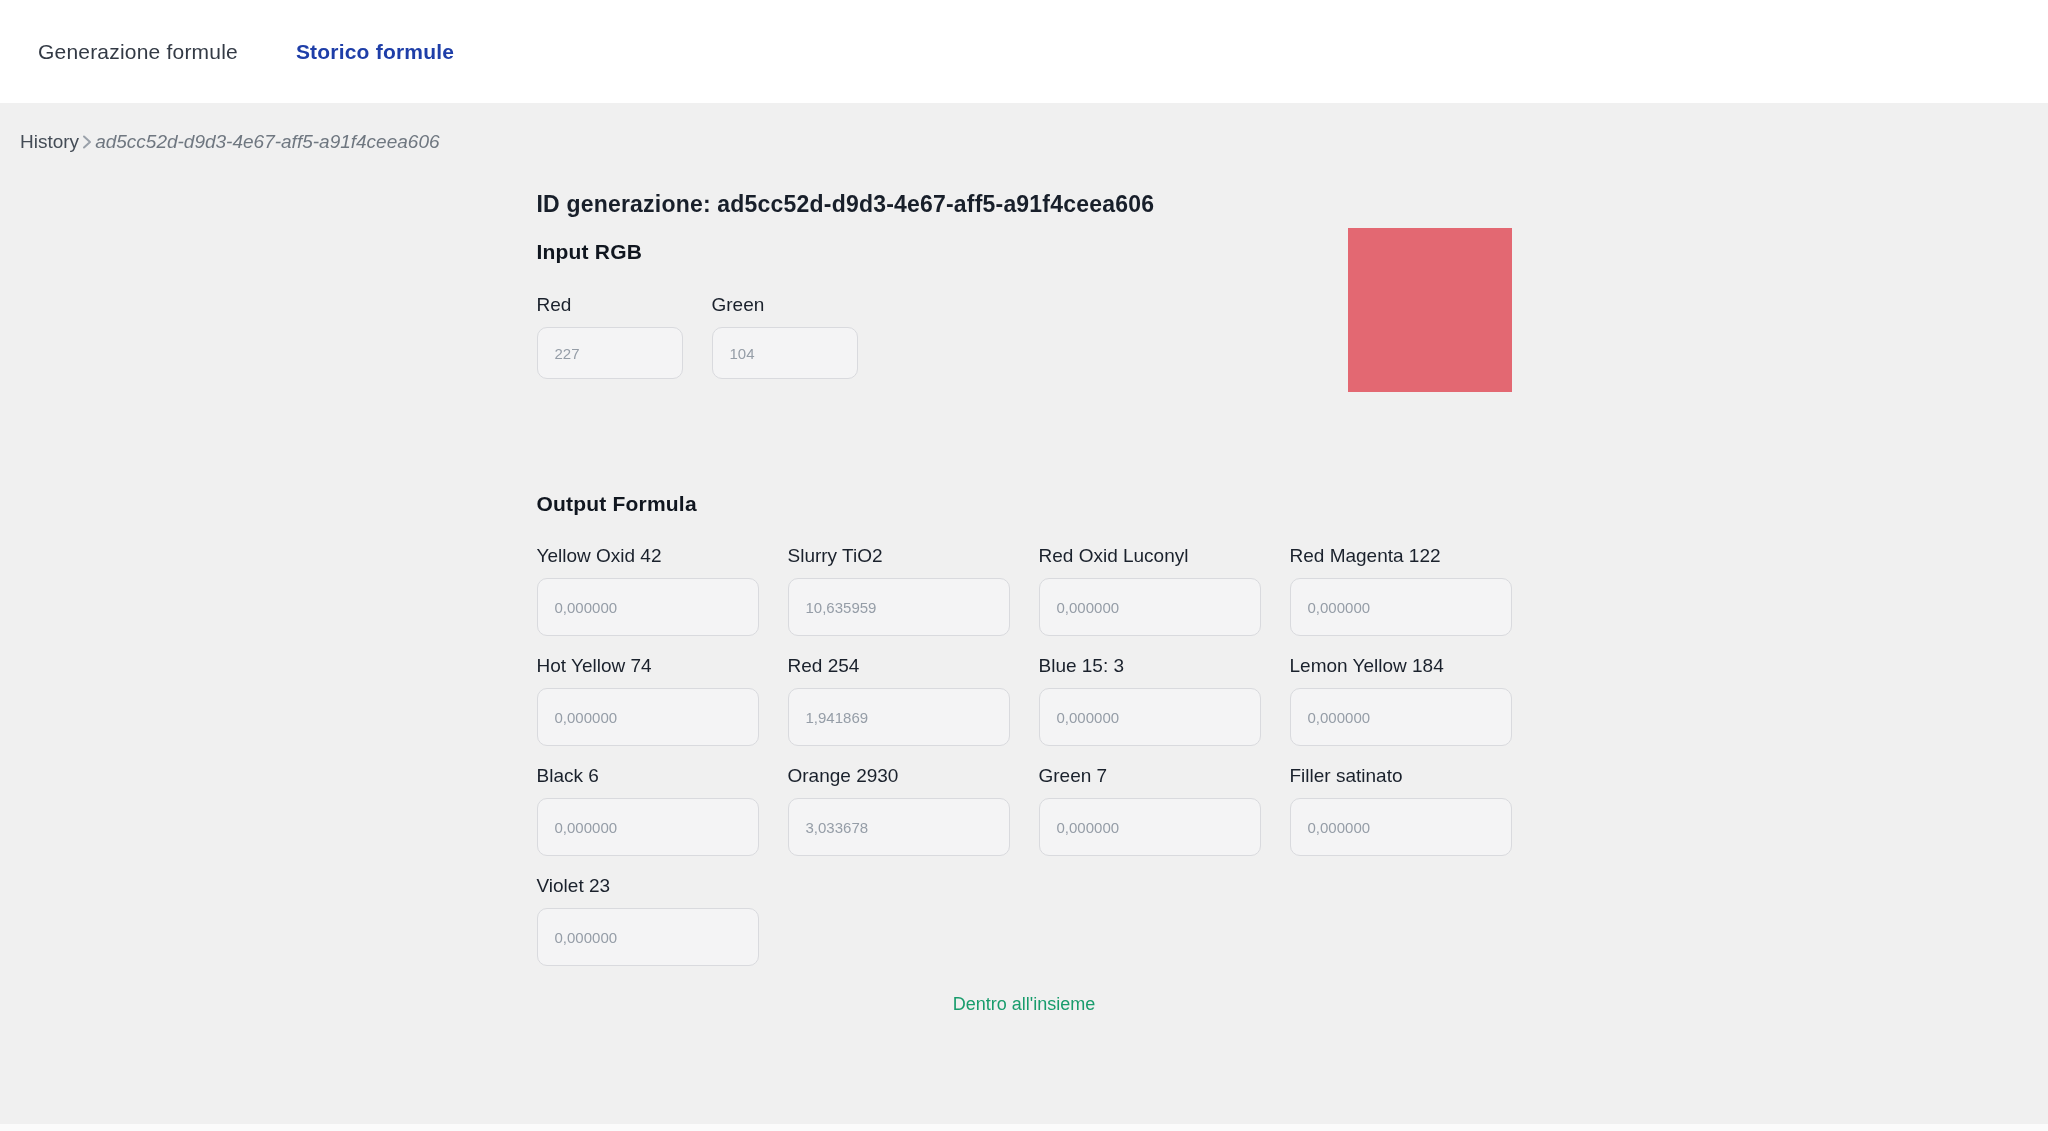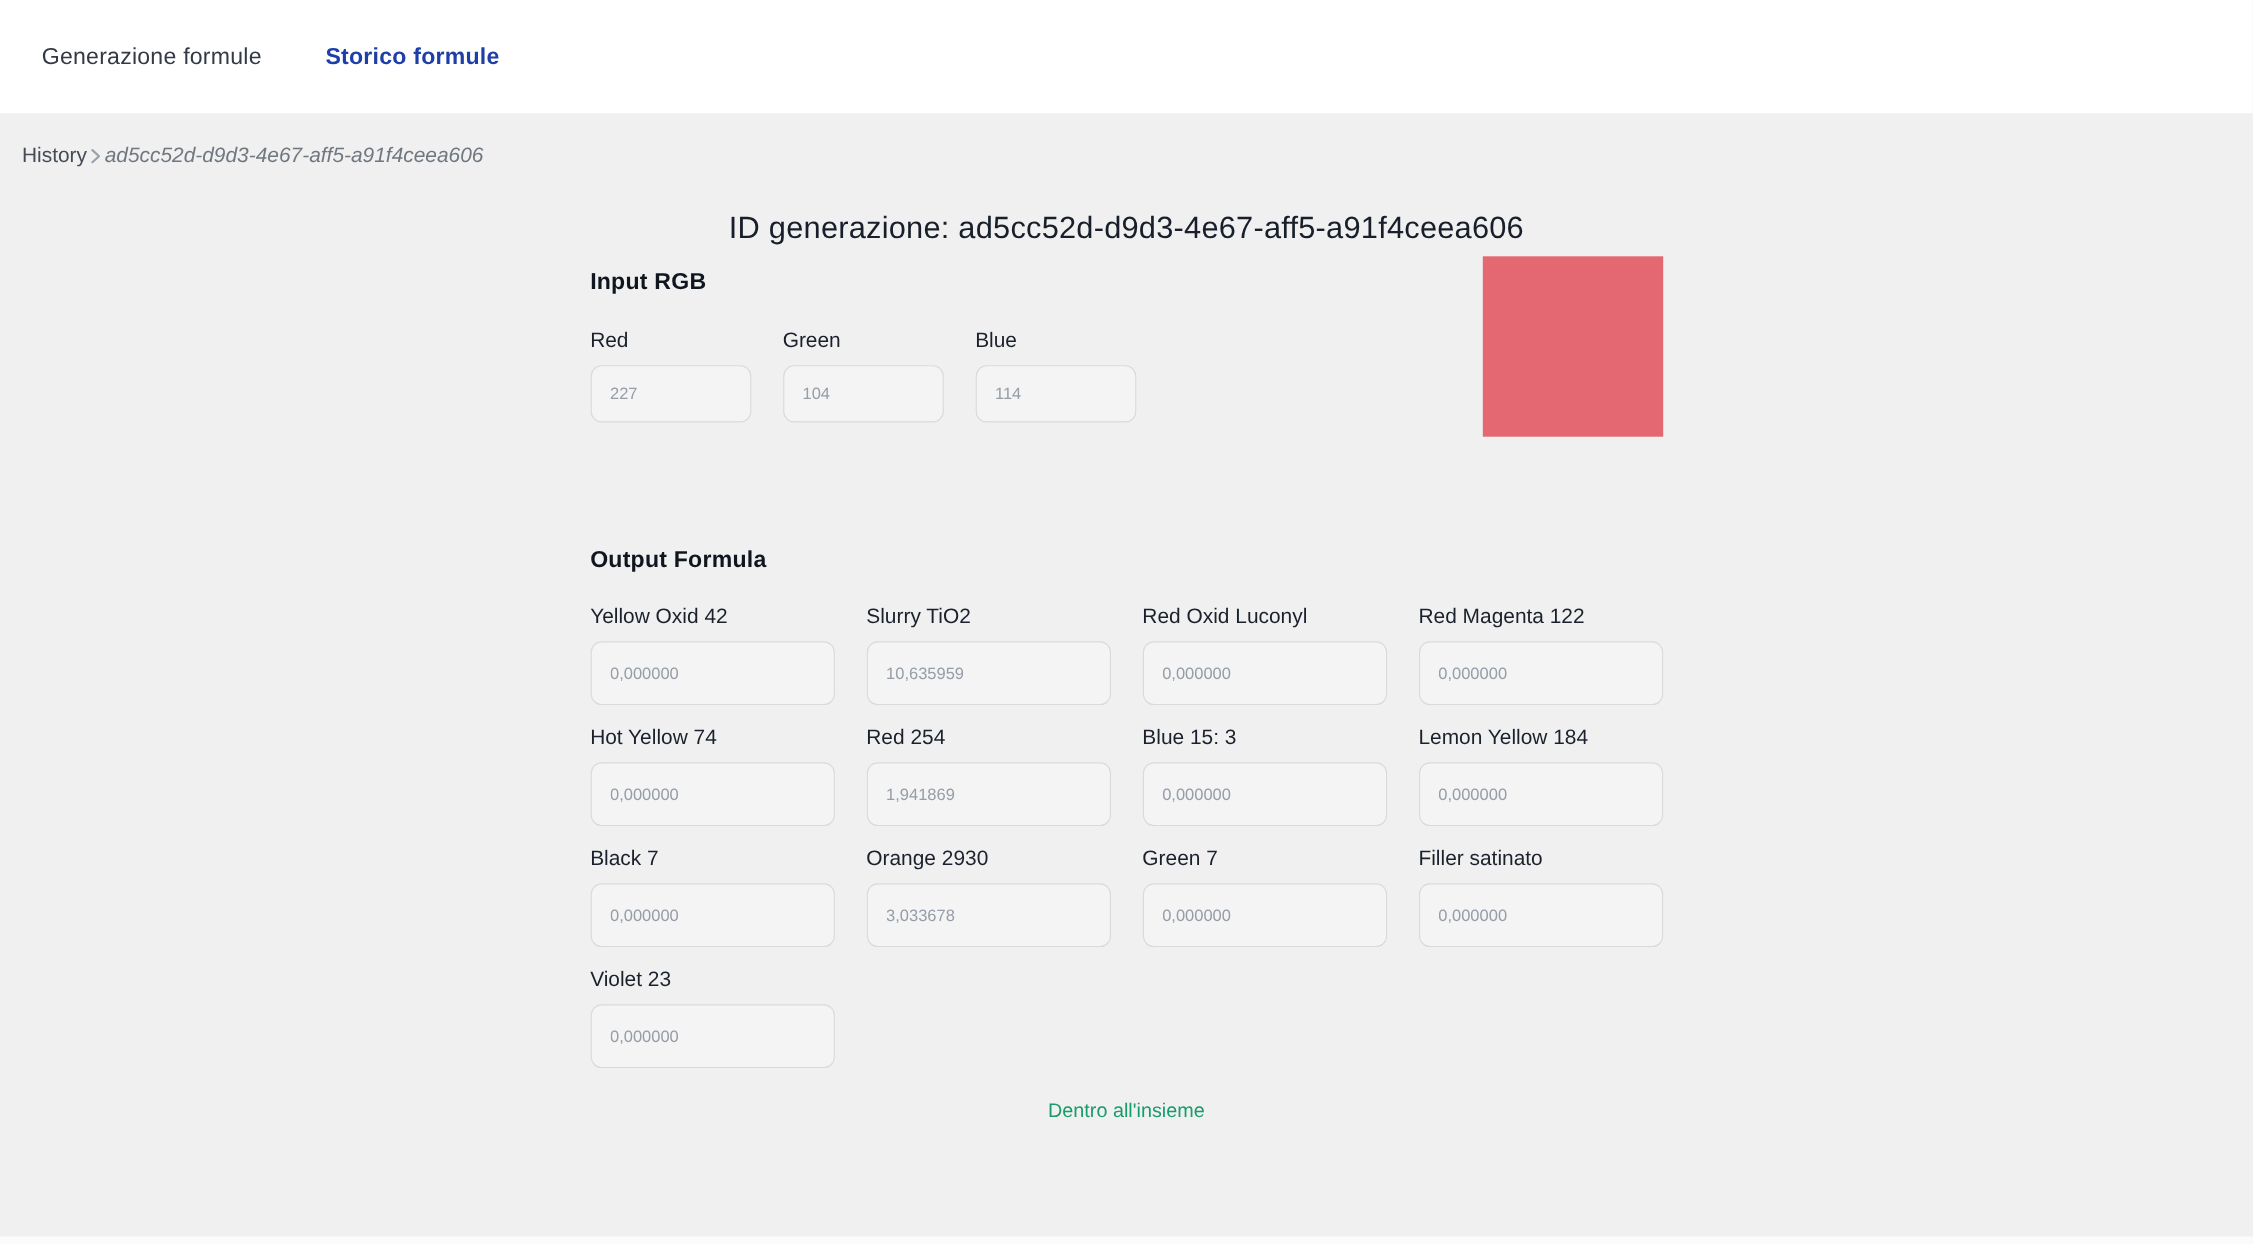--- a/index.html
+++ b/index.html
@@ -41,23 +41,23 @@
   .breadcrumb .chevron { display: inline-flex; align-items: center; }
   .breadcrumb .current { color: #6f7780; font-style: italic; }
   
   .container {
     width: 975px;
     margin: 0 auto;
     position: relative;
   }
   .page-title {
     margin-top: 38px;
-    text-align: center;
-    font-size: 28px;
-    font-weight: 400;
+    text-align: left;
+    font-size: 23px;
+    font-weight: 700;
     color: #181f2a;
     letter-spacing: 0.2px;
   }
   .section-heading {
     font-size: 21px;
     font-weight: 700;
     color: #10161f;
     letter-spacing: 0.2px;
   }
   
@@ -147,24 +147,20 @@
       <h2 class="section-heading">Input RGB</h2>
       <div class="rgb-fields">
         <div class="rgb-field">
           <label class="field-label">Red</label>
           <input class="text-input" type="text" readonly="" placeholder="227" style="">
         </div>
         <div class="rgb-field">
           <label class="field-label">Green</label>
           <input class="text-input" type="text" readonly="" placeholder="104" style="">
         </div>
-        <div class="rgb-field">
-          <label class="field-label">Blue</label>
-          <input class="text-input" type="text" readonly="" placeholder="114" style="">
-        </div>
       </div>
     </div>
     <div class="color-swatch" style="background: rgb(227, 104, 114);"></div>
   </section>
 
   <section class="output-section">
     <h2 class="section-heading">Output Formula</h2>
     <div class="formula-grid">
       <div class="formula-field">
         <label class="field-label">Yellow Oxid 42</label>
@@ -192,21 +188,21 @@
       </div>
       <div class="formula-field">
         <label class="field-label">Blue 15: 3</label>
         <input class="text-input" type="text" readonly="" placeholder="0,000000" style="">
       </div>
       <div class="formula-field">
         <label class="field-label">Lemon Yellow 184</label>
         <input class="text-input" type="text" readonly="" placeholder="0,000000" style="">
       </div>
       <div class="formula-field">
-        <label class="field-label">Black 7</label>
+        <label class="field-label">Black 6</label>
         <input class="text-input" type="text" readonly="" placeholder="0,000000" style="">
       </div>
       <div class="formula-field">
         <label class="field-label">Orange 2930</label>
         <input class="text-input" type="text" readonly="" placeholder="3,033678" style="">
       </div>
       <div class="formula-field">
         <label class="field-label">Green 7</label>
         <input class="text-input" type="text" readonly="" placeholder="0,000000" style="">
       </div>

